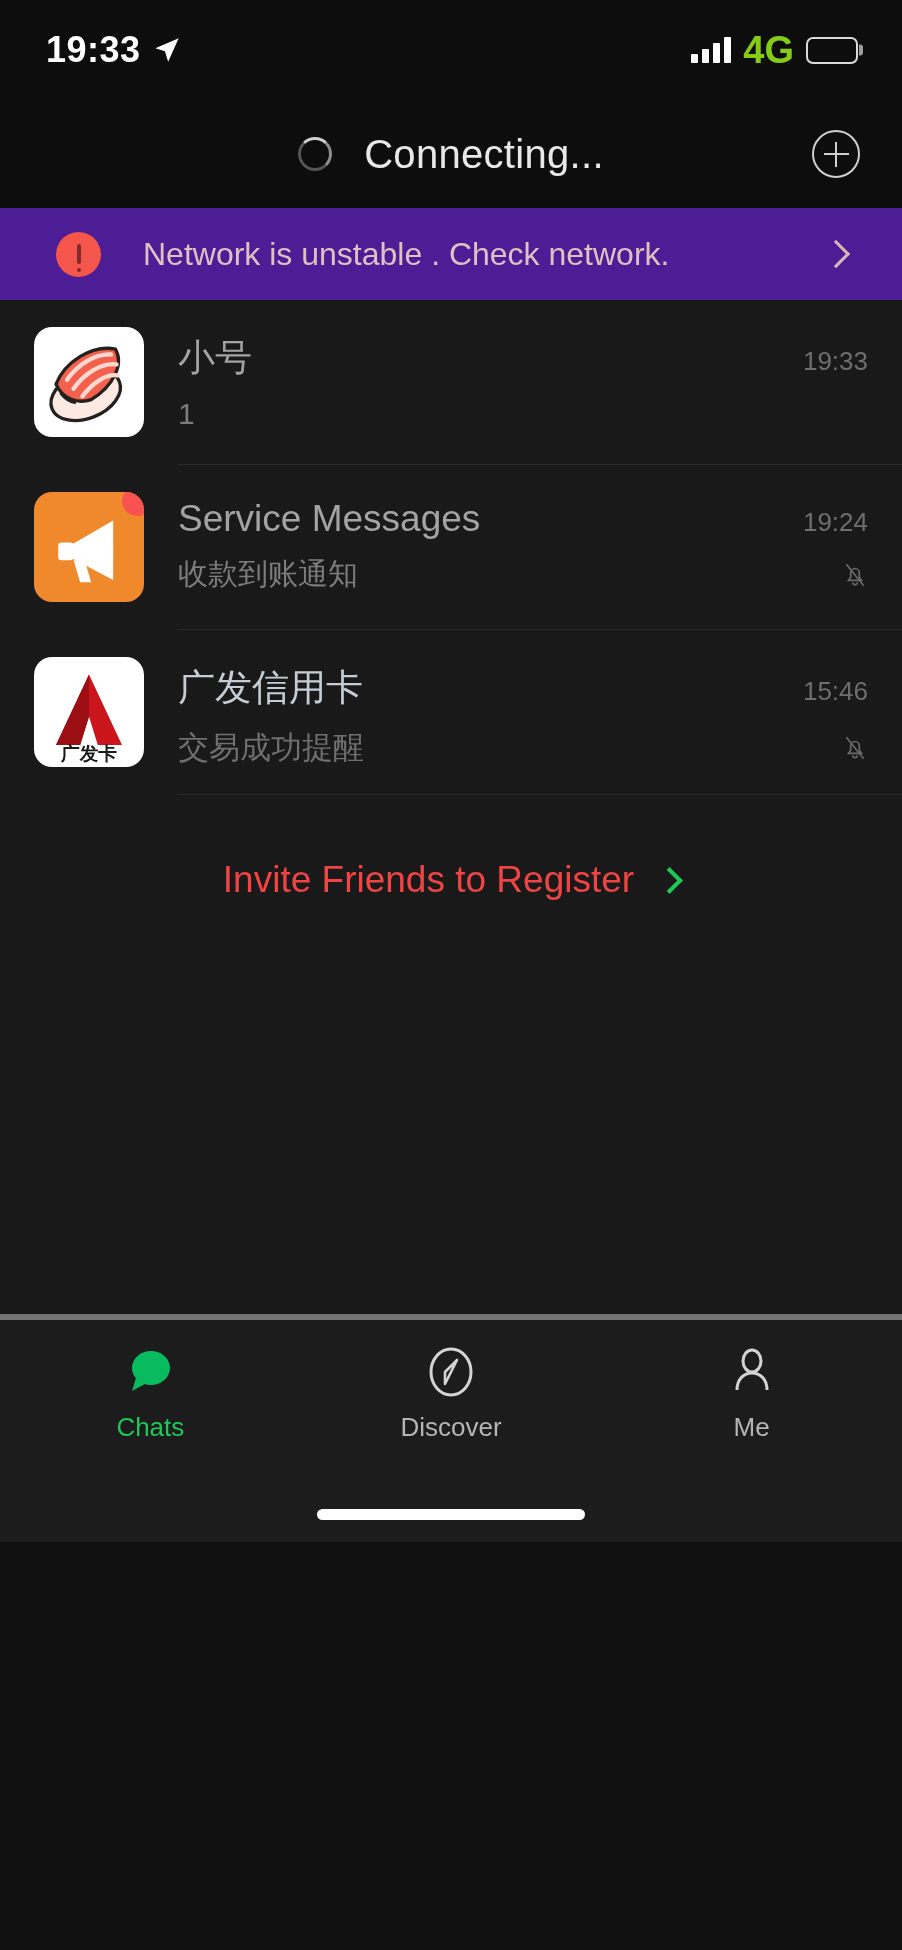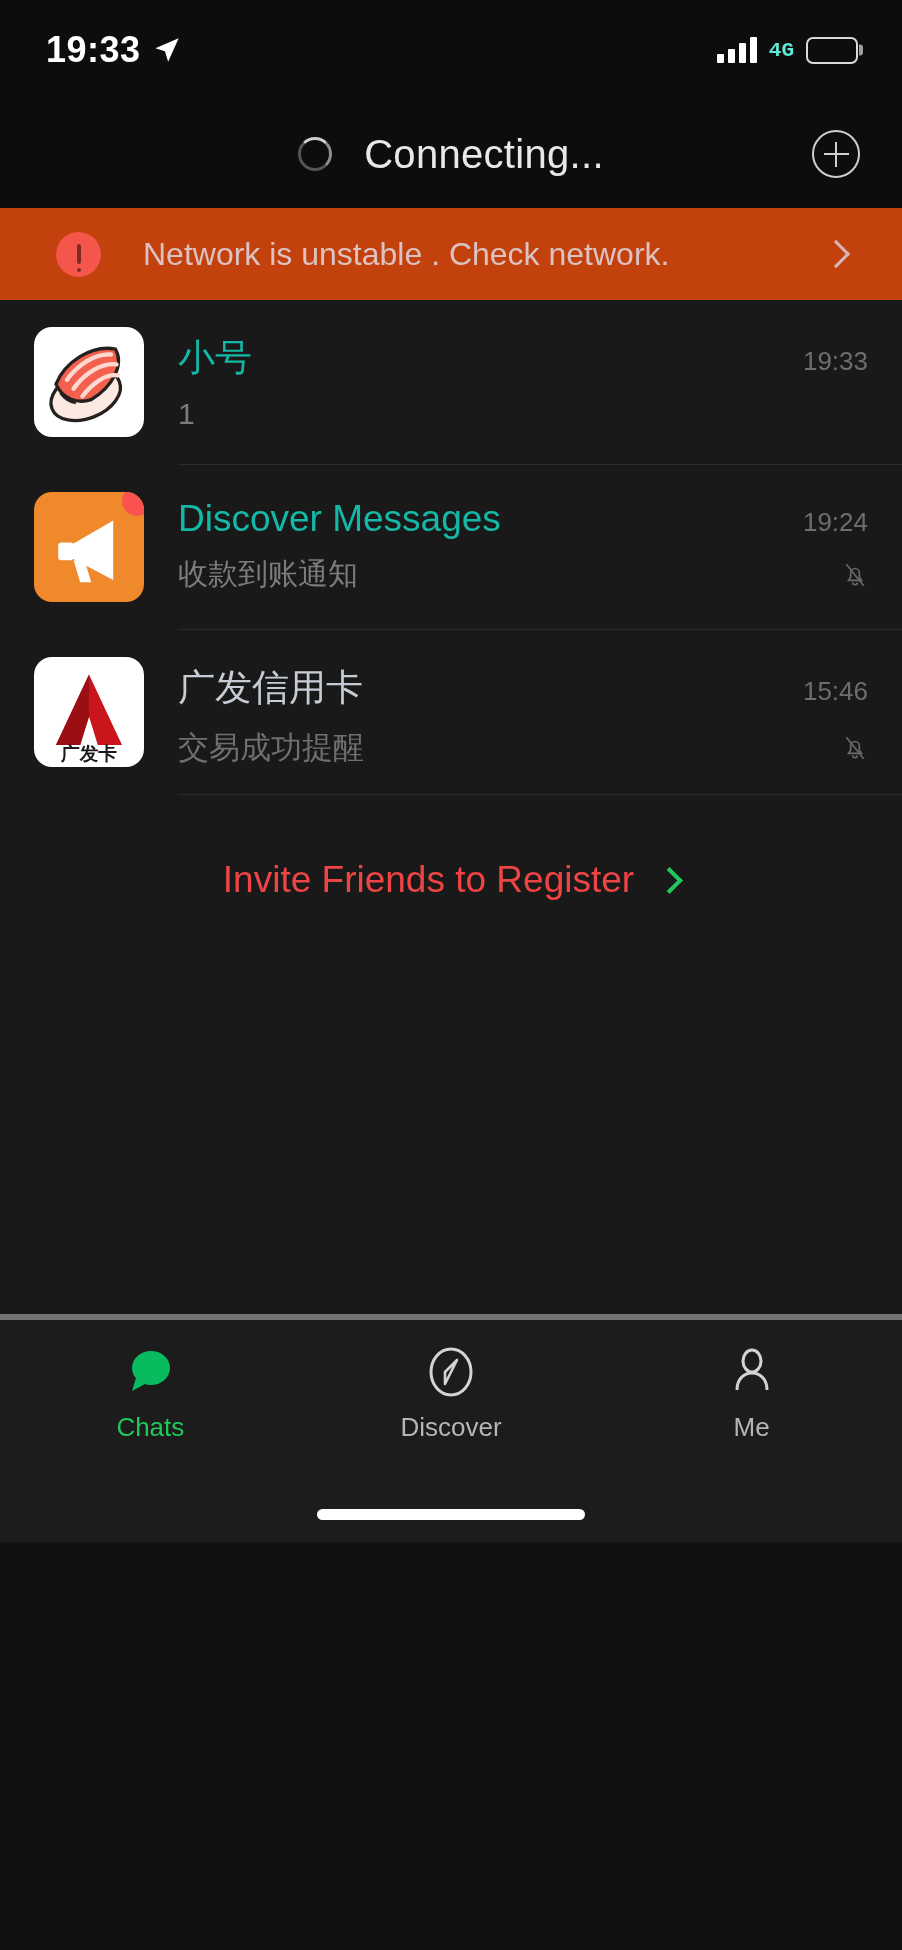--- a/index.html
+++ b/index.html
@@ -21,21 +21,21 @@
   .sb-left { display: flex; align-items: center; gap: 12px; }
   .sb-time { color: #ffffff; font-size: 36px; font-weight: bold; letter-spacing: 0.5px; }
   .sb-loc { display: block; width: 28px; height: 28px; }
   .sb-right { display: flex; align-items: center; gap: 12px; }
   .sb-bars { display: flex; align-items: flex-end; gap: 4px; height: 26px; }
   .sb-bars i { display: block; width: 7px; background: #ffffff; border-radius: 1px; }
   .sb-bars i:nth-child(1) { height: 9px; }
   .sb-bars i:nth-child(2) { height: 14px; }
   .sb-bars i:nth-child(3) { height: 20px; }
   .sb-bars i:nth-child(4) { height: 26px; }
-  .sb-net { color: #5eead4; font-size: 21px; font-weight: bold; font-family: Liberation Mono, monospace; }
+  .sb-net { color: #84cc16; font-size: 38px; font-weight: bold; }
   .sb-batt { position: relative; width: 52px; height: 27px; border: 2.5px solid rgba(255,255,255,.85); border-radius: 7px; padding: 2.5px; }
   .sb-batt .fill { height: 100%; width: 92%; background: #ffffff; border-radius: 3px; }
   .sb-batt::after { content:""; position:absolute; right:-7px; top:50%; transform:translateY(-50%); width:4px; height:11px; background:rgba(255,255,255,.6); border-radius:0 3px 3px 0; }
 
   
   .navbar {
     height: 108px; flex: 0 0 108px; position: relative;
     display: flex; align-items: center; justify-content: center;
     background: #0d0d0d;
   }
@@ -45,38 +45,38 @@
   .nav-title { color: #e8e8e8; font-size: 40px; letter-spacing: .3px; }
   .nav-plus { position: absolute; right: 42px; top: 50%; transform: translateY(-50%);
     width: 48px; height: 48px; border-radius: 50%; border: 2.6px solid #cfcfcf;
     display: flex; align-items: center; justify-content: center; }
   .nav-plus .h { position: absolute; width: 25px; height: 2.6px; background: #cfcfcf; }
   .nav-plus .v { position: absolute; width: 2.6px; height: 25px; background: #cfcfcf; }
 
   
   .banner {
     height: 92px; flex: 0 0 92px;
-    background: #c2410c;
+    background: #4c1d95;
     display: flex; align-items: center; padding: 0 34px 0 56px;
   }
   .banner-icon { width: 45px; height: 45px; border-radius: 50%; background: #f4564c;
     display: flex; align-items: center; justify-content: center; flex: 0 0 45px; }
   .banner-icon span { display: block; width: 4px; height: 20px; background: #7e2a2a; border-radius: 2px; position: relative; }
   .banner-icon span::after { content:""; position:absolute; left:0; bottom:-8px; width:4px; height:4px; border-radius:50%; background:#7e2a2a; }
   .banner-text { flex: 1; color: #dcc2c2; font-size: 32px; margin-left: 42px; }
   .banner-chev { width: 20px; height: 20px; border-right: 3.5px solid #d9b6b6; border-top: 3.5px solid #d9b6b6; transform: rotate(45deg); margin-right: 22px; }
 
   
   .chatlist { background: #191919; }
   .chat-row { display: flex; align-items: flex-start; height: 165px; padding-left: 34px; position: relative; }
   .chat-row .avatar { flex: 0 0 110px; width: 110px; height: 110px; margin-top: 27px; border-radius: 18px; overflow: hidden; position: relative; }
   .chat-body { flex: 1; margin-left: 34px; height: 100%; position: relative; padding-right: 34px; }
   .chat-body.bordered::after { content:""; position:absolute; left:0; right:0; bottom:0; height:1px; background:#2b2b2b; }
   .chat-main { display: flex; align-items: baseline; padding-top: 33px; }
-  .chat-title { font-size: 37px; color: #14b8a6; flex: 1; }
+  .chat-title { font-size: 37px; color: #a3a3a3; flex: 1; }
   .chat-title.cn { color: #c6ccd4; }
   .chat-time { font-size: 26px; color: #6e6e6e; white-space: nowrap; }
   .chat-sub-row { display: flex; align-items: center; margin-top: 14px; }
   .chat-sub { font-size: 30px; color: #7c7c7c; flex: 1; }
   .chat-sub.small { font-size: 31px; color: #6f6f6f; }
   .mute-icon { width: 26px; height: 30px; position: relative; opacity: .62; }
 
   
   .dot-badge { position: absolute; top: -6px; right: -8px; width: 30px; height: 30px; border-radius: 50%; background: #fa5151; }
 
@@ -176,21 +176,21 @@
       <div class="avatar av-mega">
         <svg width="110" height="110" viewBox="0 0 100 100">
           <path d="M72 26 L34 48 L34 60 L72 80 Z" fill="#ffffff"></path>
           <rect x="22" y="46" width="14" height="16" rx="3" fill="#ffffff"></rect>
           <path d="M36 62 L46 62 L52 82 L42 82 Z" fill="#ffffff"></path>
         </svg>
         <span class="dot-badge"></span>
       </div>
       <div class="chat-body bordered">
         <div class="chat-main">
-          <span class="chat-title">Discover Messages</span>
+          <span class="chat-title">Service Messages</span>
           <span class="chat-time">19:24</span>
         </div>
         <div class="chat-sub-row">
           <span class="chat-sub">收款到账通知</span>
           <span class="mute-icon">
             <svg width="26" height="30" viewBox="0 0 24 26">
               <path d="M6 18 h12 l-2-3 v-4 a4 4 0 0 0-8 0 v4 z" fill="none" stroke="#9a9a9a" stroke-width="1.6"></path>
               <path d="M10 20 a2 2 0 0 0 4 0" fill="none" stroke="#9a9a9a" stroke-width="1.6"></path>
               <line x1="4" y1="3" x2="20" y2="23" stroke="#9a9a9a" stroke-width="1.6"></line>
             </svg>

